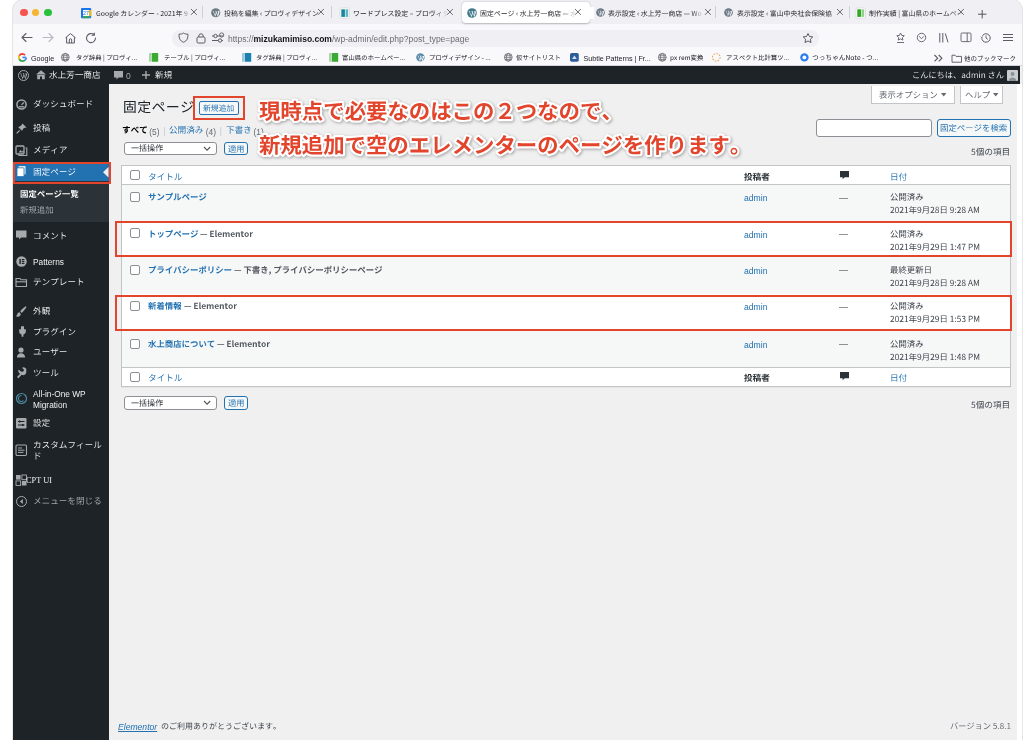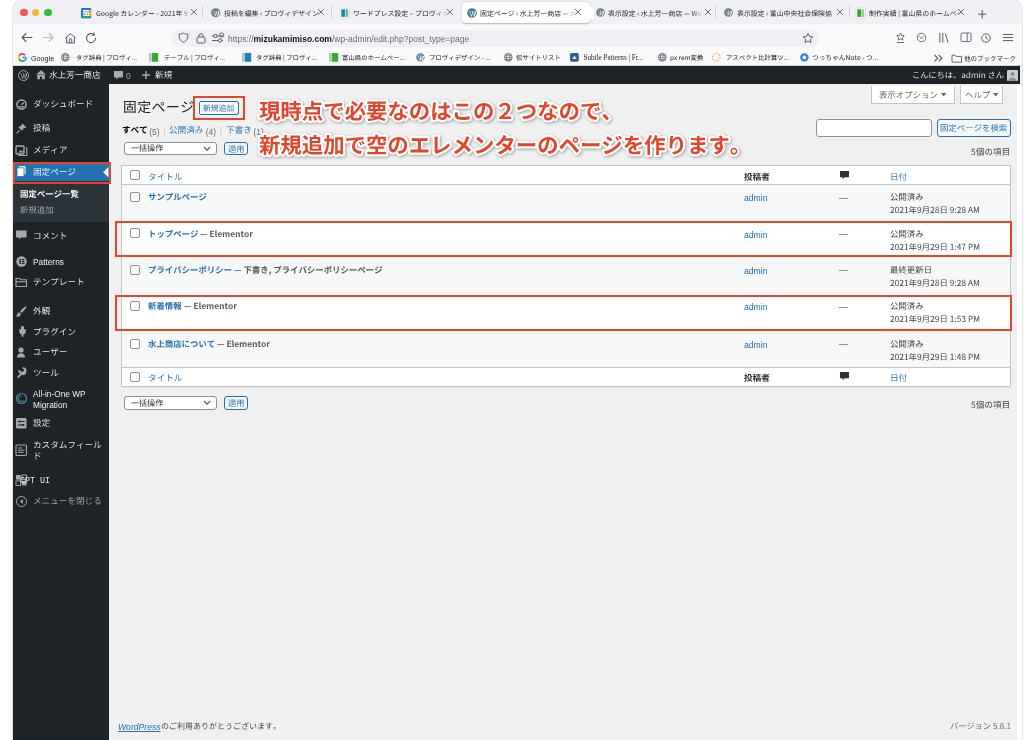--- a/index.html
+++ b/index.html
@@ -231,21 +231,21 @@
     <ellipse cx="4.3" cy="4.3" rx="1.9" ry="3.9" fill="none" stroke="#6f6f78" stroke-width=".85"></ellipse>
     <path d="M.4 4.3h7.8M.9 2.2h6.8M.9 6.4h6.8" stroke="#6f6f78" stroke-width=".85" fill="none"></path>
   </svg>
 <svg class="v" style="left:516.4px;top:60.3px">
     <path d="M2.6 -5V-3.1C2.6 -2.1 2.5 -0.7 1.8 0.2C1.9 0.3 2.1 0.4 2.2 0.5C2.9 -0.4 3 -1.8 3 -2.9H3.1C3.3 -2.1 3.7 -1.4 4.2 -0.8C3.8 -0.4 3.3 -0.1 2.8 0.1C2.9 0.2 3 0.4 3.1 0.5C3.6 0.3 4.1 -0 4.5 -0.4C4.9 -0 5.4 0.3 5.9 0.5C6 0.4 6.1 0.2 6.2 0.1C5.7 -0.1 5.2 -0.4 4.8 -0.8C5.3 -1.4 5.7 -2.2 5.9 -3.2L5.6 -3.4L5.6 -3.3H3V-4.6H6V-5ZM3.6 -2.9H5.4C5.2 -2.2 4.9 -1.6 4.5 -1.1C4.1 -1.6 3.8 -2.2 3.6 -2.9ZM1.8 -5.4C1.4 -4.4 0.8 -3.4 0.1 -2.8C0.2 -2.7 0.4 -2.5 0.4 -2.4C0.6 -2.6 0.9 -2.9 1.1 -3.2V0.5H1.6V-3.9C1.8 -4.3 2 -4.8 2.2 -5.2Z M6.8 -3.7V-3.1C6.9 -3.1 7.2 -3.2 7.5 -3.2H8.2V-2.1C8.2 -1.9 8.1 -1.6 8.1 -1.5H8.7C8.7 -1.6 8.7 -1.9 8.7 -2.1V-3.2H10.5V-2.9C10.5 -1.1 9.9 -0.6 8.7 -0.1L9.2 0.3C10.6 -0.4 11 -1.2 11 -2.9V-3.2H11.7C12 -3.2 12.2 -3.2 12.3 -3.1V-3.7C12.2 -3.7 12 -3.7 11.7 -3.7H11V-4.5C11 -4.7 11 -4.9 11 -5H10.5C10.5 -4.9 10.5 -4.7 10.5 -4.5V-3.7H8.7V-4.5C8.7 -4.7 8.7 -4.9 8.7 -4.9H8.1C8.2 -4.8 8.2 -4.6 8.2 -4.5V-3.7H7.5C7.2 -3.7 6.9 -3.7 6.8 -3.7Z M13.4 -2.3 13.6 -1.8C14.5 -2.1 15.4 -2.5 16 -2.9V-0.5C16 -0.2 16 0.1 16 0.2H16.6C16.6 0.1 16.6 -0.2 16.6 -0.5V-3.2C17.2 -3.6 17.8 -4.1 18.3 -4.6L17.9 -5C17.5 -4.5 16.8 -3.9 16.1 -3.5C15.4 -3.1 14.5 -2.6 13.4 -2.3Z M21.4 -0.6C21.4 -0.3 21.3 -0 21.3 0.2H21.9C21.9 -0 21.9 -0.4 21.9 -0.6L21.9 -2.7C22.6 -2.5 23.7 -2 24.4 -1.6L24.6 -2.2C23.9 -2.5 22.7 -3 21.9 -3.2V-4.3C21.9 -4.5 21.9 -4.8 21.9 -5H21.3C21.3 -4.8 21.4 -4.5 21.4 -4.3C21.4 -3.8 21.4 -0.9 21.4 -0.6Z M30.6 -4.9H30C30 -4.7 30 -4.5 30 -4.3C30 -4.1 30 -3.5 30 -3.3C30 -2.1 29.9 -1.6 29.5 -1C29.1 -0.6 28.5 -0.3 27.9 -0.2L28.4 0.3C28.8 0.1 29.5 -0.2 29.9 -0.7C30.3 -1.2 30.5 -1.7 30.5 -3.3C30.5 -3.5 30.5 -4 30.5 -4.3C30.5 -4.5 30.6 -4.7 30.6 -4.9ZM27.6 -4.8H27C27 -4.7 27 -4.5 27 -4.3C27 -4.2 27 -2.5 27 -2.2C27 -2 27 -1.8 27 -1.7H27.6C27.6 -1.8 27.6 -2 27.6 -2.2C27.6 -2.5 27.6 -4.2 27.6 -4.3C27.6 -4.5 27.6 -4.7 27.6 -4.8Z M37.1 -4.3 36.8 -4.5C36.7 -4.5 36.5 -4.5 36.3 -4.5C36.1 -4.5 34.1 -4.5 33.8 -4.5C33.7 -4.5 33.3 -4.5 33.2 -4.5V-3.9C33.3 -3.9 33.6 -4 33.8 -4C34.1 -4 36.1 -4 36.3 -4C36.2 -3.4 35.7 -2.7 35.3 -2.2C34.6 -1.5 33.7 -0.7 32.6 -0.3L33 0.1C34 -0.3 34.9 -1 35.5 -1.7C36.2 -1.1 36.9 -0.4 37.3 0.2L37.8 -0.2C37.3 -0.7 36.6 -1.5 35.9 -2.1C36.3 -2.7 36.7 -3.4 37 -4C37 -4.1 37.1 -4.2 37.1 -4.3Z M40.6 -0.6C40.6 -0.3 40.5 -0 40.5 0.2H41.1C41.1 -0 41.1 -0.4 41.1 -0.6L41.1 -2.7C41.8 -2.5 42.9 -2 43.6 -1.6L43.8 -2.2C43.1 -2.5 41.9 -3 41.1 -3.2V-4.3C41.1 -4.5 41.1 -4.8 41.1 -5H40.5C40.5 -4.8 40.6 -4.5 40.6 -4.3C40.6 -3.8 40.6 -0.9 40.6 -0.6Z" fill="#1f1e24"></path>
   </svg>
 <svg class="v" style="left:569.7px;top:53.3px">
     <rect width="8.8" height="8.8" rx="1.7" fill="#2b5d9b"></rect>
     <path d="M2 5.9L4.4 2.5 6.8 5.9z" fill="#cfe0f3"></path>
   </svg>
-<div class="abs" style="left:583.4px;top:54.3px;font-size:7.2px;color:#1f1e24;font-family:Liberation Serif, serif">Subtle Patterns | Fr...</div>
+<div class="abs" style="left:583.4px;top:54.3px;font-size:7.2px;color:#1f1e24;font-family:Liberation Sans, sans-serif">Subtle Patterns | Fr...</div>
 <svg class="v" style="left:658.0px;top:53.3px">
     <circle cx="4.3" cy="4.3" r="3.9" fill="none" stroke="#6f6f78" stroke-width=".85"></circle>
     <ellipse cx="4.3" cy="4.3" rx="1.9" ry="3.9" fill="none" stroke="#6f6f78" stroke-width=".85"></ellipse>
     <path d="M.4 4.3h7.8M.9 2.2h6.8M.9 6.4h6.8" stroke="#6f6f78" stroke-width=".85" fill="none"></path>
   </svg>
 <svg class="v" style="left:669.7px;top:60.3px">
     <path d="M0.6 1.5H1.2V0.3L1.2 -0.3C1.5 -0.1 1.8 0.1 2.1 0.1C2.9 0.1 3.6 -0.6 3.6 -1.8C3.6 -2.9 3.1 -3.6 2.2 -3.6C1.8 -3.6 1.5 -3.3 1.1 -3.1H1.1L1.1 -3.5H0.6ZM2 -0.4C1.8 -0.4 1.5 -0.5 1.2 -0.8V-2.6C1.5 -2.9 1.8 -3.1 2.1 -3.1C2.8 -3.1 3 -2.6 3 -1.8C3 -0.9 2.6 -0.4 2 -0.4Z M4.1 0H4.7L5.1 -0.8C5.3 -1 5.4 -1.2 5.5 -1.4H5.5C5.7 -1.2 5.8 -1 5.9 -0.8L6.4 0H7.1L5.9 -1.8L7 -3.5H6.4L5.9 -2.7C5.8 -2.5 5.7 -2.3 5.6 -2.1H5.6C5.5 -2.3 5.4 -2.5 5.3 -2.7L4.8 -3.5H4.2L5.2 -1.8Z M9.2 0H9.8V-2.2C10 -2.8 10.3 -3 10.6 -3C10.8 -3 10.9 -3 11 -3L11.1 -3.5C11 -3.5 10.9 -3.6 10.7 -3.6C10.3 -3.6 10 -3.3 9.7 -2.8H9.7L9.7 -3.5H9.2Z M13.1 0.1C13.5 0.1 13.9 -0.1 14.2 -0.3L14 -0.7C13.7 -0.5 13.5 -0.4 13.1 -0.4C12.5 -0.4 12 -0.9 12 -1.6H14.3C14.3 -1.7 14.3 -1.8 14.3 -1.9C14.3 -2.9 13.8 -3.6 13 -3.6C12.2 -3.6 11.4 -2.9 11.4 -1.7C11.4 -0.6 12.1 0.1 13.1 0.1ZM12 -2C12 -2.7 12.5 -3.1 13 -3.1C13.5 -3.1 13.8 -2.7 13.8 -2Z M15.2 0H15.8V-2.5C16.1 -2.9 16.4 -3.1 16.7 -3.1C17.1 -3.1 17.3 -2.8 17.3 -2.1V0H17.9V-2.5C18.2 -2.9 18.5 -3.1 18.8 -3.1C19.2 -3.1 19.4 -2.8 19.4 -2.1V0H20V-2.2C20 -3.1 19.7 -3.6 19 -3.6C18.5 -3.6 18.2 -3.3 17.8 -2.9C17.7 -3.3 17.4 -3.6 16.8 -3.6C16.4 -3.6 16.1 -3.3 15.8 -3H15.7L15.7 -3.5H15.2Z M25.2 -3.8C25.6 -3.4 26.1 -2.8 26.3 -2.5L26.7 -2.7C26.4 -3.1 25.9 -3.6 25.5 -4ZM21.9 -4C21.7 -3.6 21.3 -3.1 20.8 -2.8C20.9 -2.8 21.1 -2.6 21.2 -2.5C21.6 -2.8 22.1 -3.3 22.4 -3.8ZM23.5 -5.4V-4.7H20.9V-4.3H23V-4.3C23 -3.7 22.9 -3 22 -2.5C22.1 -2.4 22.3 -2.2 22.4 -2.1C23.4 -2.7 23.5 -3.6 23.5 -4.2V-4.3H24.4V-2.9C24.4 -2.8 24.3 -2.8 24.2 -2.8C24.2 -2.8 23.9 -2.8 23.6 -2.8C23.6 -2.7 23.7 -2.5 23.7 -2.4C24.1 -2.4 24.4 -2.4 24.6 -2.4C24.8 -2.5 24.8 -2.6 24.8 -2.9V-4.3H26.6V-4.7H24V-5.4ZM23 -2.5C22.7 -2 22 -1.4 21 -1C21.1 -1 21.2 -0.8 21.3 -0.7C21.7 -0.9 22.1 -1.1 22.4 -1.3C22.7 -1 23 -0.7 23.3 -0.5C22.6 -0.2 21.7 0 20.8 0.1C20.9 0.2 21 0.4 21.1 0.5C22 0.4 23 0.2 23.8 -0.2C24.5 0.2 25.4 0.4 26.4 0.5C26.5 0.4 26.6 0.2 26.7 0.1C25.8 0 24.9 -0.2 24.3 -0.5C24.8 -0.8 25.3 -1.2 25.6 -1.8L25.3 -2L25.2 -2H23.2C23.4 -2.1 23.5 -2.3 23.6 -2.4ZM22.8 -1.6 22.8 -1.6H24.9C24.6 -1.2 24.2 -0.9 23.8 -0.7C23.4 -0.9 23 -1.2 22.8 -1.6Z M29.9 -3.9H29.8C30 -4.1 30.2 -4.3 30.3 -4.5H31.4C31.3 -4.3 31.1 -4.1 31 -3.9ZM28 -5.4V-4.1H27.2V-3.6H28V-2.3L27.1 -2.1L27.2 -1.6L28 -1.8V-0C28 0 28 0.1 27.9 0.1C27.8 0.1 27.6 0.1 27.3 0.1C27.4 0.2 27.4 0.4 27.4 0.5C27.8 0.5 28.1 0.5 28.2 0.4C28.4 0.4 28.5 0.2 28.5 -0V-2L29.2 -2.2L29.1 -2.7L28.5 -2.5V-3.6H29.1C29.2 -3.6 29.3 -3.5 29.3 -3.4L29.4 -3.5V-1.8H29.9V-2.5C29.9 -2.4 30 -2.3 30.1 -2.2C30.6 -2.5 30.8 -2.9 30.8 -3.5H31.3V-2.9C31.3 -2.5 31.4 -2.4 31.8 -2.4C31.8 -2.4 32.2 -2.4 32.3 -2.4H32.4V-1.8H32.8V-3.9H31.5C31.7 -4.1 31.8 -4.4 32 -4.7L31.7 -4.9L31.6 -4.9H30.5C30.6 -5 30.6 -5.2 30.7 -5.3L30.2 -5.4C30.1 -4.9 29.7 -4.3 29.2 -3.9V-4.1H28.5V-5.4ZM29.9 -2.5V-3.5H30.5C30.4 -3 30.3 -2.7 29.9 -2.5ZM31.7 -3.5H32.4V-2.8C32.4 -2.8 32.3 -2.8 32.2 -2.8C32.2 -2.8 31.9 -2.8 31.8 -2.8C31.7 -2.8 31.7 -2.8 31.7 -2.9ZM30.8 -2.1C30.8 -1.9 30.8 -1.7 30.8 -1.5H29.1V-1.1H30.7C30.5 -0.5 30 -0.1 28.9 0.2C29 0.2 29.1 0.4 29.1 0.5C30.2 0.3 30.8 -0.2 31.1 -0.9C31.4 -0.2 32 0.3 32.8 0.5C32.9 0.4 33 0.2 33.1 0.1C32.3 -0.1 31.7 -0.5 31.4 -1.1H33V-1.5H31.2C31.3 -1.7 31.3 -1.9 31.3 -2.1Z" fill="#1f1e24"></path>
   </svg>
 <svg class="v" style="left:711.8px;top:53.3px">
     <circle cx="4.3" cy="4.3" r="3.8" fill="none" stroke="#eba75f" stroke-width="1.2" stroke-dasharray="1.6 1.3"></circle>
@@ -405,21 +405,21 @@
   </svg>
 <svg class="v" style="left:33.0px;top:459.1px">
     <path d="M5.6 -6.2 5.2 -6C5.5 -5.6 5.7 -5.1 5.9 -4.7L6.4 -4.9C6.2 -5.3 5.9 -5.9 5.6 -6.2ZM6.7 -6.6 6.2 -6.4C6.5 -6 6.8 -5.6 7 -5.1L7.5 -5.3C7.3 -5.7 6.9 -6.3 6.7 -6.6ZM2.6 -0.6C2.6 -0.3 2.6 0.1 2.6 0.4H3.4C3.4 0.1 3.3 -0.4 3.3 -0.6V-3.5C4.3 -3.2 5.8 -2.6 6.7 -2.1L7 -2.8C6.1 -3.3 4.5 -3.9 3.3 -4.2V-5.7C3.3 -5.9 3.4 -6.3 3.4 -6.5H2.6C2.6 -6.3 2.6 -5.9 2.6 -5.7C2.6 -4.9 2.6 -1.1 2.6 -0.6Z" fill="#f0f0f1"></path>
   </svg>
 <svg class="v" style="left:15.5px;top:474.5px">
     <rect x="0" y="0" width="4.6" height="4.6" fill="#a7aaad"></rect>
     <rect x="5.9" y="0" width="4.6" height="4.6" fill="none" stroke="#a7aaad" stroke-width=".9"></rect>
     <rect x="0" y="5.9" width="4.6" height="4.6" fill="none" stroke="#a7aaad" stroke-width=".9"></rect>
     <rect x="5.9" y="5.9" width="4.6" height="4.6" fill="#a7aaad"></rect>
   </svg>
-<div class="abs" style="left:20px;top:475.7px;font-size:8.3px;color:#f0f0f1;font-family:Liberation Mono, monospace">CPT UI</div>
+<div class="abs" style="left:26px;top:475.7px;font-size:8.3px;color:#f0f0f1;font-family:Liberation Serif, serif">CPT UI</div>
 <svg class="v" style="left:15.5px;top:495.5px">
     <circle cx="5.5" cy="5.5" r="5" fill="none" stroke="#a7aaad" stroke-width="1"></circle>
     <path d="M6.8 3L4 5.5l2.8 2.5z" fill="#a7aaad"></path>
   </svg>
 <svg class="v" style="left:33.0px;top:504.1px">
     <path d="M2.4 -5.3 2 -4.7C2.8 -4.2 3.8 -3.5 4.4 -3C3.5 -1.9 2.5 -1 1 -0.3L1.6 0.3C3.1 -0.5 4.1 -1.5 4.9 -2.5C5.7 -1.9 6.3 -1.3 7 -0.5L7.5 -1.1C6.9 -1.8 6.2 -2.5 5.4 -3.1C6 -3.9 6.4 -4.9 6.7 -5.6C6.8 -5.8 6.9 -6.1 7 -6.3L6.2 -6.5C6.1 -6.3 6.1 -6.1 6 -5.9C5.7 -5.2 5.4 -4.4 4.8 -3.6C4.2 -4.1 3.2 -4.8 2.4 -5.3Z M10.1 -5.6V-4.8C10.4 -4.8 10.7 -4.9 11 -4.9C11.4 -4.9 14.2 -4.9 14.7 -4.9C14.9 -4.9 15.3 -4.8 15.5 -4.8V-5.6C15.3 -5.6 15 -5.6 14.7 -5.6C14.2 -5.6 11.5 -5.6 11 -5.6C10.7 -5.6 10.4 -5.6 10.1 -5.6ZM9.4 -1.3V-0.5C9.7 -0.5 10 -0.6 10.3 -0.6C10.8 -0.6 14.9 -0.6 15.4 -0.6C15.7 -0.6 16 -0.5 16.2 -0.5V-1.3C16 -1.3 15.7 -1.3 15.4 -1.3C14.9 -1.3 10.8 -1.3 10.3 -1.3C10 -1.3 9.7 -1.3 9.4 -1.3Z M18.5 -0.8V-0.1C18.7 -0.1 18.9 -0.1 19.2 -0.1C19.6 -0.1 23.4 -0.1 23.9 -0.1C24.1 -0.1 24.4 -0.1 24.6 -0.1V-0.8C24.4 -0.8 24.1 -0.7 23.9 -0.7H23C23.2 -1.5 23.4 -3.2 23.5 -3.8C23.5 -3.9 23.5 -4 23.5 -4.1L23 -4.3C22.9 -4.3 22.7 -4.3 22.6 -4.3C22.1 -4.3 20.3 -4.3 20 -4.3C19.8 -4.3 19.5 -4.3 19.3 -4.3V-3.6C19.5 -3.6 19.7 -3.6 20 -3.6C20.2 -3.6 22.2 -3.6 22.7 -3.6C22.7 -3.1 22.4 -1.5 22.3 -0.7H19.2C18.9 -0.7 18.7 -0.8 18.5 -0.8Z M26.7 -3.7V-2.9C26.9 -2.9 27.4 -2.9 27.9 -2.9C28.5 -2.9 31.9 -2.9 32.6 -2.9C33 -2.9 33.3 -2.9 33.5 -2.9V-3.7C33.3 -3.7 33 -3.7 32.6 -3.7C31.9 -3.7 28.5 -3.7 27.9 -3.7C27.4 -3.7 26.9 -3.7 26.7 -3.7Z M42 -3.8 41.7 -4.4C41.5 -4.3 41.3 -4.2 41 -4.1C40.5 -3.9 40 -3.7 39.4 -3.4C39.3 -3.9 38.8 -4.2 38.3 -4.2C37.9 -4.2 37.4 -4.1 37.1 -3.9C37.4 -4.2 37.7 -4.7 37.9 -5.2C38.8 -5.2 39.9 -5.3 40.7 -5.4L40.7 -6.1C39.9 -5.9 39 -5.8 38.1 -5.8C38.2 -6.2 38.3 -6.5 38.4 -6.8L37.7 -6.9C37.6 -6.5 37.6 -6.2 37.4 -5.8L36.9 -5.8C36.5 -5.8 35.9 -5.8 35.4 -5.9V-5.2C35.9 -5.2 36.5 -5.2 36.8 -5.2H37.2C36.9 -4.5 36.3 -3.6 35.2 -2.5L35.8 -2.1C36.1 -2.5 36.3 -2.8 36.6 -3C37 -3.4 37.5 -3.6 38.1 -3.6C38.5 -3.6 38.8 -3.5 38.8 -3.1C37.8 -2.6 36.8 -1.9 36.8 -0.9C36.8 0.1 37.8 0.4 39 0.4C39.8 0.4 40.7 0.3 41.4 0.2L41.4 -0.5C40.7 -0.3 39.7 -0.2 39.1 -0.2C38.2 -0.2 37.5 -0.4 37.5 -1C37.5 -1.6 38.1 -2 38.9 -2.5C38.9 -2 38.9 -1.5 38.8 -1.1H39.5L39.5 -2.8C40.1 -3.1 40.7 -3.3 41.2 -3.5C41.5 -3.6 41.8 -3.7 42 -3.8Z M47.6 -3.7V-2.9H45.1V-2.4H47.3C46.7 -1.6 45.8 -0.9 44.9 -0.5C45 -0.4 45.2 -0.2 45.3 -0.1C46.1 -0.4 47 -1.1 47.6 -1.9V-0.2C47.6 -0.1 47.5 -0.1 47.4 -0.1C47.3 -0.1 47 -0.1 46.6 -0.1C46.7 0.1 46.8 0.3 46.8 0.5C47.3 0.5 47.7 0.4 47.9 0.4C48.1 0.3 48.2 0.1 48.2 -0.2V-2.4H49.5V-2.9H48.2V-3.7ZM46.3 -5.2V-4.4H44.4V-5.2ZM46.3 -5.6H44.4V-6.4H46.3ZM50.2 -5.2V-4.4H48.3V-5.2ZM50.2 -5.6H48.3V-6.4H50.2ZM50.6 -6.9H47.7V-3.9H50.2V-0.2C50.2 -0 50.2 0 50 0C49.8 0 49.3 0 48.7 0C48.8 0.2 48.9 0.5 48.9 0.7C49.7 0.7 50.2 0.7 50.5 0.6C50.8 0.5 50.9 0.2 50.9 -0.2V-6.9ZM43.8 -6.9V0.7H44.4V-3.9H46.9V-6.9Z M56.8 -5.9 56.3 -5.7C56.6 -5.3 56.9 -4.8 57.1 -4.3L57.6 -4.6C57.4 -5 57 -5.6 56.8 -5.9ZM57.9 -6.4 57.4 -6.1C57.7 -5.8 58 -5.2 58.3 -4.8L58.8 -5C58.5 -5.4 58.1 -6.1 57.9 -6.4ZM54.4 -6.6 53.5 -6.6C53.6 -6.4 53.6 -6.1 53.6 -5.8C53.6 -4.9 53.5 -2.7 53.5 -1.4C53.5 -0 54.4 0.5 55.6 0.5C57.5 0.5 58.6 -0.6 59.2 -1.4L58.7 -2C58.1 -1.1 57.2 -0.2 55.6 -0.2C54.8 -0.2 54.2 -0.5 54.2 -1.5C54.2 -2.8 54.3 -4.8 54.3 -5.8C54.3 -6.1 54.4 -6.4 54.4 -6.6Z M65.2 -0.3C65 -0.2 64.7 -0.2 64.5 -0.2C63.8 -0.2 63.3 -0.5 63.3 -0.9C63.3 -1.2 63.6 -1.5 64 -1.5C64.7 -1.5 65.1 -1 65.2 -0.3ZM62.2 -6.3 62.3 -5.6C62.5 -5.7 62.7 -5.7 62.8 -5.7C63.3 -5.7 65 -5.8 65.5 -5.8C65 -5.4 64 -4.5 63.5 -4.1C63 -3.7 61.9 -2.8 61.2 -2.2L61.7 -1.7C62.7 -2.8 63.5 -3.4 64.9 -3.4C66.1 -3.4 66.9 -2.8 66.9 -1.9C66.9 -1.2 66.5 -0.7 65.8 -0.4C65.7 -1.3 65.1 -2 64 -2C63.2 -2 62.7 -1.4 62.7 -0.9C62.7 -0.1 63.4 0.4 64.6 0.4C66.4 0.4 67.6 -0.5 67.6 -1.9C67.6 -3.1 66.5 -3.9 65.1 -3.9C64.7 -3.9 64.3 -3.9 63.9 -3.7C64.6 -4.3 65.8 -5.3 66.2 -5.6C66.3 -5.8 66.5 -5.9 66.7 -6L66.3 -6.5C66.2 -6.5 66.1 -6.4 65.8 -6.4C65.4 -6.4 63.3 -6.3 62.9 -6.3C62.7 -6.3 62.4 -6.3 62.2 -6.3Z" fill="#a7aaad"></path>
   </svg>
 <svg class="v" style="left:123.0px;top:111.5px">
     <path d="M5 -4.5H8.9V-2.6H5ZM4 -5.4V-1.7H9.9V-5.4H7.4V-6.9H10.8V-7.8H7.4V-9.4H6.4V-7.8H3.1V-6.9H6.4V-5.4ZM1.2 -10.9V1.1H2.3V0.5H11.5V1.1H12.6V-10.9ZM2.3 -0.5V-10H11.5V-0.5Z M17.4 -5.2C17.1 -2.7 16.3 -0.7 14.8 0.5C15 0.6 15.5 1 15.6 1.2C16.5 0.4 17.2 -0.7 17.7 -1.9C19 0.4 21 0.9 23.9 0.9H27.1C27.2 0.6 27.4 0.1 27.5 -0.1C26.8 -0.1 24.5 -0.1 24 -0.1C23.2 -0.1 22.4 -0.2 21.7 -0.3V-3.1H25.8V-4.1H21.7V-6.4H25.3V-7.4H17.2V-6.4H20.6V-0.6C19.5 -1 18.6 -1.8 18.1 -3.2C18.2 -3.8 18.4 -4.4 18.4 -5.1ZM15.4 -10V-7H16.5V-9H25.9V-7H27V-10H21.7V-11.6H20.6V-10Z M38.3 -8.3C38.3 -8.8 38.8 -9.3 39.3 -9.3C39.9 -9.3 40.3 -8.8 40.3 -8.3C40.3 -7.7 39.9 -7.3 39.3 -7.3C38.8 -7.3 38.3 -7.7 38.3 -8.3ZM37.7 -8.3C37.7 -7.4 38.4 -6.6 39.3 -6.6C40.3 -6.6 41 -7.4 41 -8.3C41 -9.2 40.3 -10 39.3 -10C38.4 -10 37.7 -9.2 37.7 -8.3ZM29.3 -3.6 30.4 -2.6C30.6 -2.9 30.9 -3.3 31.2 -3.6C31.8 -4.4 32.9 -5.9 33.6 -6.7C34.1 -7.3 34.3 -7.4 34.9 -6.8C35.4 -6.3 36.7 -4.9 37.5 -4C38.4 -3 39.6 -1.6 40.6 -0.4L41.6 -1.4C40.5 -2.5 39.1 -4 38.2 -5C37.4 -5.9 36.2 -7.1 35.4 -7.9C34.4 -8.8 33.8 -8.6 33 -7.8C32.2 -6.7 31 -5.2 30.3 -4.6C29.9 -4.2 29.7 -3.9 29.3 -3.6Z M44.3 -6V-4.6C44.7 -4.7 45.5 -4.7 46.2 -4.7C47.3 -4.7 52.8 -4.7 53.8 -4.7C54.4 -4.7 55 -4.6 55.3 -4.6V-6C55 -5.9 54.5 -5.9 53.8 -5.9C52.8 -5.9 47.2 -5.9 46.2 -5.9C45.5 -5.9 44.7 -5.9 44.3 -6Z M67.1 -10.3 66.3 -10C66.8 -9.3 67.2 -8.5 67.6 -7.8L68.4 -8.2C68 -8.8 67.4 -9.8 67.1 -10.3ZM68.9 -11 68.1 -10.6C68.6 -10 69.1 -9.2 69.4 -8.5L70.2 -8.8C69.9 -9.5 69.3 -10.5 68.9 -11ZM61.2 -10.5 60.6 -9.6C61.4 -9.1 62.9 -8.1 63.5 -7.6L64.2 -8.6C63.6 -9 62 -10 61.2 -10.5ZM59.1 -0.6 59.8 0.5C61 0.2 62.9 -0.4 64.3 -1.2C66.5 -2.5 68.4 -4.3 69.6 -6.2L69 -7.3C67.9 -5.4 66 -3.5 63.7 -2.2C62.3 -1.4 60.6 -0.9 59.1 -0.6ZM59.1 -7.4 58.5 -6.5C59.3 -6 60.8 -5.1 61.5 -4.6L62.1 -5.5C61.5 -6 59.9 -7 59.1 -7.4Z" fill="#1d2327"></path>
   </svg>
@@ -585,21 +585,21 @@
 <svg class="v" style="left:203.5px;top:401px">
     <path d="M0 0l3.1 3.2L6.2 0" stroke="#50575e" stroke-width="1.1" fill="none"></path>
   </svg>
 <div class="abs" style="left:224px;top:396px;width:24px;height:13.5px;background:#f6f7f7;border:1px solid #2271b1;border-radius:3px"></div>
 <svg class="v" style="left:227.8px;top:406.0px">
     <path d="M0.5 -6.3C1 -5.9 1.5 -5.4 1.8 -5L2.3 -5.3C2 -5.7 1.4 -6.3 0.9 -6.7ZM2 -3.6H0.4V-3.1H1.4V-1C1 -0.6 0.6 -0.3 0.3 -0L0.6 0.6C1 0.2 1.4 -0.1 1.8 -0.5C2.3 0.2 3 0.5 4.1 0.5C5 0.5 6.8 0.5 7.7 0.5C7.7 0.3 7.8 0 7.9 -0.1C6.9 -0.1 5 -0 4.1 -0.1C3.1 -0.1 2.4 -0.4 2 -1ZM3.5 -5.6C3.6 -5.4 3.8 -5.1 3.8 -4.9H2.8V-0.6H3.3V-4.4H4.9V-3.8H3.6V-3.4H4.9V-2.8H4V-1H4.5V-1.3H6.2V-2.8H5.3V-3.4H6.6V-3.8H5.3V-4.4H6.9V-1.2C6.9 -1.1 6.9 -1.1 6.8 -1.1C6.7 -1.1 6.3 -1.1 6 -1.1C6.1 -1 6.1 -0.7 6.2 -0.6C6.7 -0.6 7 -0.6 7.2 -0.7C7.4 -0.8 7.5 -0.9 7.5 -1.2V-4.9H6.3C6.4 -5.1 6.6 -5.4 6.7 -5.6L6.5 -5.7H7.8V-6.2H5.4V-6.9H4.8V-6.2H2.5V-5.7H3.8ZM6.1 -5.7C6 -5.4 5.8 -5.1 5.7 -4.9L5.7 -4.9H4.3L4.4 -4.9C4.4 -5.1 4.2 -5.5 4.1 -5.7ZM4.5 -2.4H5.8V-1.7H4.5Z M9.5 -6.3V-3.3C9.5 -2.2 9.4 -0.7 8.5 0.3C8.6 0.4 8.8 0.6 8.9 0.7C9.6 0 9.8 -0.9 10 -1.9H12V0.6H12.7V-1.9H14.9V-0.2C14.9 -0 14.8 0 14.6 0C14.5 0 13.9 0 13.4 0C13.4 0.2 13.5 0.5 13.6 0.6C14.3 0.6 14.8 0.6 15.1 0.5C15.4 0.4 15.5 0.2 15.5 -0.2V-6.3ZM10.1 -5.7H12V-4.4H10.1ZM14.9 -5.7V-4.4H12.7V-5.7ZM10.1 -3.8H12V-2.4H10C10.1 -2.8 10.1 -3.1 10.1 -3.3ZM14.9 -3.8V-2.4H12.7V-3.8Z" fill="#2271b1"></path>
   </svg>
 <svg class="v" style="left:970.8px;top:407.8px">
     <path d="M2.3 0.1C3.3 0.1 4.3 -0.7 4.3 -2C4.3 -3.4 3.5 -4.1 2.4 -4.1C2 -4.1 1.8 -4 1.5 -3.8L1.6 -5.6H4V-6.3H0.9L0.7 -3.4L1.2 -3.1C1.5 -3.3 1.8 -3.5 2.2 -3.5C3 -3.5 3.5 -2.9 3.5 -2C3.5 -1.1 2.9 -0.5 2.2 -0.5C1.4 -0.5 1 -0.9 0.6 -1.2L0.2 -0.7C0.7 -0.3 1.3 0.1 2.3 0.1Z M9.5 -2.9H11V-1.6H9.5ZM7.7 -6.7V0.7H8.3V0.2H12.1V0.6H12.7V-6.7ZM8.3 -0.4V-6.1H12.1V-0.4ZM9 -3.4V-1.1H11.5V-3.4H10.5V-4.4H11.8V-4.9H10.5V-5.9H10V-4.9H8.7V-4.4H10V-3.4ZM6.8 -7.2C6.4 -5.9 5.7 -4.6 4.9 -3.7C5 -3.6 5.2 -3.2 5.3 -3.1C5.6 -3.4 5.8 -3.8 6.1 -4.2V0.7H6.7V-5.3C7 -5.9 7.2 -6.4 7.4 -7Z M17.5 -5.5C17.4 -4.7 17.2 -3.9 17 -3.2C16.5 -1.7 16.1 -1.2 15.7 -1.2C15.3 -1.2 14.8 -1.7 14.8 -2.7C14.8 -3.9 15.8 -5.3 17.5 -5.5ZM18.2 -5.5C19.6 -5.4 20.5 -4.3 20.5 -3C20.5 -1.5 19.4 -0.7 18.3 -0.5C18.1 -0.4 17.8 -0.4 17.6 -0.4L18 0.3C20 0 21.2 -1.2 21.2 -3C21.2 -4.8 19.9 -6.2 17.9 -6.2C15.8 -6.2 14.1 -4.5 14.1 -2.7C14.1 -1.3 14.9 -0.4 15.7 -0.4C16.5 -0.4 17.1 -1.3 17.7 -3.1C17.9 -3.9 18.1 -4.7 18.2 -5.5Z M26.4 -3.6H29.3V-2.8H26.4ZM26.4 -2.3H29.3V-1.4H26.4ZM26.4 -4.9H29.3V-4.1H26.4ZM26.7 -0.8C26.3 -0.4 25.4 0 24.7 0.2C24.8 0.4 25 0.6 25.1 0.7C25.9 0.4 26.7 0 27.3 -0.4ZM28.2 -0.4C28.8 -0.1 29.5 0.4 29.9 0.7L30.4 0.3C30 -0 29.2 -0.5 28.7 -0.8ZM22.2 -1.6 22.5 -0.9C23.3 -1.2 24.5 -1.7 25.6 -2L25.4 -2.6L24.2 -2.2V-5.6H25.4V-6.2H22.4V-5.6H23.6V-2ZM25.8 -5.4V-0.9H29.9V-5.4H27.9L28.2 -6.3H30.2V-6.8H25.4V-6.3H27.4C27.4 -6 27.3 -5.7 27.2 -5.4Z M32.6 -4H37.1V-2.6H32.6ZM32.6 -4.7V-6.1H37.1V-4.7ZM32.6 -2H37.1V-0.6H32.6ZM31.9 -6.7V0.6H32.6V0.1H37.1V0.6H37.8V-6.7Z" fill="#3c434a"></path>
   </svg>
-<div class="abs" style="left:118px;top:721.5px;font-size:8.6px;color:#3c434a;font-family:'Liberation Sans'"><i><u style="color:#2271b1">WordPress</u></i></div>
+<div class="abs" style="left:118px;top:721.5px;font-size:8.6px;color:#3c434a;font-family:'Liberation Sans'"><i><u style="color:#2271b1">Elementor</u></i></div>
 <svg class="v" style="left:161.0px;top:729.0px">
     <path d="M3.8 -5.1C3.7 -4.4 3.6 -3.6 3.4 -3C3 -1.6 2.5 -1.1 2.2 -1.1C1.8 -1.1 1.3 -1.5 1.3 -2.5C1.3 -3.6 2.3 -4.9 3.8 -5.1ZM4.5 -5.2C5.8 -5 6.6 -4 6.6 -2.8C6.6 -1.4 5.6 -0.7 4.6 -0.4C4.4 -0.4 4.1 -0.4 3.9 -0.3L4.3 0.2C6.2 0 7.3 -1.1 7.3 -2.8C7.3 -4.4 6.1 -5.7 4.2 -5.7C2.2 -5.7 0.7 -4.2 0.7 -2.5C0.7 -1.2 1.4 -0.4 2.1 -0.4C2.9 -0.4 3.5 -1.2 4 -2.8C4.2 -3.6 4.4 -4.4 4.5 -5.2Z M9.7 -5.5V-4.9C10.4 -4.8 11 -4.8 11.9 -4.8C12.6 -4.8 13.5 -4.8 14 -4.9V-5.5C13.4 -5.5 12.6 -5.4 11.8 -5.4C11 -5.4 10.3 -5.5 9.7 -5.5ZM10.1 -2.3 9.4 -2.4C9.3 -2 9.2 -1.7 9.2 -1.3C9.2 -0.2 10.2 0.3 11.8 0.3C13 0.3 14 0.2 14.5 0L14.5 -0.7C13.9 -0.5 12.9 -0.4 11.8 -0.4C10.5 -0.4 9.9 -0.8 9.9 -1.4C9.9 -1.7 10 -2 10.1 -2.3ZM14.2 -6.4 13.8 -6.2C14 -5.9 14.3 -5.4 14.5 -5.1L14.9 -5.3C14.7 -5.6 14.4 -6.1 14.2 -6.4ZM15.1 -6.7 14.7 -6.6C14.9 -6.3 15.2 -5.8 15.4 -5.5L15.8 -5.6C15.6 -5.9 15.3 -6.4 15.1 -6.7Z M20.7 -5.8V-1.4H21.3V-5.8ZM22.7 -6.6V-0.2C22.7 -0 22.6 0 22.5 0C22.3 0 21.8 0.1 21.3 0C21.4 0.2 21.5 0.5 21.5 0.6C22.2 0.6 22.7 0.6 22.9 0.5C23.2 0.4 23.3 0.3 23.3 -0.2V-6.6ZM19.7 -6.7C18.9 -6.3 17.5 -6.1 16.3 -5.9C16.4 -5.8 16.5 -5.6 16.5 -5.4C17 -5.5 17.6 -5.6 18.1 -5.7V-4.3H16.4V-3.8H17.9C17.6 -2.8 16.9 -1.6 16.2 -1C16.3 -0.9 16.5 -0.6 16.5 -0.5C17.1 -1 17.6 -1.9 18.1 -2.8V0.6H18.7V-2.5C19.1 -2.2 19.6 -1.6 19.8 -1.4L20.2 -1.9C19.9 -2.1 19 -2.9 18.7 -3.2V-3.8H20.2V-4.3H18.7V-5.8C19.2 -5.9 19.7 -6.1 20.1 -6.2Z M25.2 -6.2V-3.3C25.2 -2.1 25.1 -0.7 24.3 0.3C24.4 0.4 24.6 0.6 24.7 0.7C25.3 0 25.6 -0.9 25.7 -1.8H27.7V0.6H28.3V-1.8H30.5V-0.2C30.5 -0 30.4 0 30.3 0C30.1 0 29.6 0 29 0C29.1 0.2 29.2 0.4 29.2 0.6C30 0.6 30.5 0.6 30.7 0.5C31 0.4 31.1 0.2 31.1 -0.2V-6.2ZM25.8 -5.6H27.7V-4.3H25.8ZM30.5 -5.6V-4.3H28.3V-5.6ZM25.8 -3.7H27.7V-2.4H25.8C25.8 -2.7 25.8 -3 25.8 -3.3ZM30.5 -3.7V-2.4H28.3V-3.7Z M36.9 -3.5C36.6 -2.6 36.1 -2 35.6 -1.5C35.5 -1.9 35.4 -2.4 35.4 -2.9L35.4 -3.3C35.8 -3.4 36.2 -3.5 36.8 -3.5ZM37.8 -4.4 37.2 -4.6C37.2 -4.4 37.1 -4.2 37.1 -4.1L37.1 -4L36.8 -4C36.4 -4 35.9 -4 35.4 -3.8C35.5 -4.2 35.5 -4.5 35.5 -4.8C36.5 -4.9 37.6 -5 38.4 -5.1L38.4 -5.7C37.6 -5.5 36.6 -5.4 35.6 -5.4L35.7 -6C35.7 -6.1 35.7 -6.2 35.8 -6.3L35.1 -6.4C35.1 -6.3 35.1 -6.1 35.1 -6L35 -5.4L34.5 -5.3C34.1 -5.3 33.4 -5.4 33.2 -5.4L33.2 -4.8C33.5 -4.8 34.1 -4.8 34.5 -4.8L35 -4.8C34.9 -4.4 34.9 -4 34.9 -3.6C33.8 -3.1 32.9 -2.1 32.9 -1C32.9 -0.4 33.3 -0 33.8 -0C34.3 -0 34.7 -0.2 35.2 -0.5L35.3 -0L35.9 -0.2C35.8 -0.4 35.8 -0.6 35.7 -0.8C36.4 -1.4 37 -2.3 37.5 -3.4C38.2 -3.2 38.6 -2.7 38.6 -2.1C38.6 -1 37.7 -0.3 36.3 -0.1L36.6 0.4C38.5 0.1 39.2 -0.9 39.2 -2C39.2 -2.9 38.6 -3.7 37.6 -3.9L37.7 -4C37.7 -4.1 37.8 -4.3 37.8 -4.4ZM34.8 -3V-2.9C34.8 -2.3 34.9 -1.6 35 -1.1C34.6 -0.8 34.2 -0.6 33.9 -0.6C33.6 -0.6 33.5 -0.8 33.5 -1.1C33.5 -1.8 34.1 -2.6 34.8 -3Z M42.7 -6.3 42 -6.3C42 -6.1 42 -5.9 41.9 -5.6C41.8 -5 41.7 -3.8 41.7 -3.1C41.7 -2.5 41.7 -2.1 41.8 -1.8L42.4 -1.8C42.4 -2.2 42.3 -2.5 42.4 -2.8C42.5 -3.9 43.4 -5.3 44.4 -5.3C45.2 -5.3 45.7 -4.4 45.7 -3.2C45.7 -1.1 44.3 -0.4 42.6 -0.2L43 0.4C44.9 0 46.3 -0.9 46.3 -3.2C46.3 -4.8 45.6 -5.9 44.5 -5.9C43.5 -5.9 42.7 -4.9 42.3 -4.1C42.4 -4.6 42.5 -5.7 42.7 -6.3Z M54.1 -5.3 53.6 -5C54.1 -4.4 54.8 -3 55 -2.2L55.6 -2.4C55.3 -3.2 54.6 -4.6 54.1 -5.3ZM54.2 -6.4 53.8 -6.3C54 -6 54.3 -5.5 54.5 -5.2L54.9 -5.4C54.7 -5.7 54.4 -6.2 54.2 -6.4ZM55.1 -6.8 54.7 -6.6C54.9 -6.3 55.2 -5.8 55.4 -5.5L55.8 -5.7C55.6 -6 55.3 -6.5 55.1 -6.8ZM48.5 -4.5 48.6 -3.8C48.8 -3.8 49.1 -3.8 49.3 -3.9L50.3 -4C50 -2.9 49.4 -1.1 48.6 0L49.3 0.3C50.1 -1.1 50.7 -2.9 51 -4C51.3 -4.1 51.6 -4.1 51.8 -4.1C52.3 -4.1 52.7 -4 52.7 -3.2C52.7 -2.4 52.6 -1.3 52.3 -0.8C52.1 -0.4 51.9 -0.4 51.6 -0.4C51.4 -0.4 51 -0.4 50.6 -0.5L50.7 0.1C51 0.2 51.4 0.3 51.7 0.3C52.2 0.3 52.6 0.1 52.8 -0.4C53.2 -1.1 53.3 -2.3 53.3 -3.3C53.3 -4.4 52.7 -4.7 52 -4.7C51.8 -4.7 51.5 -4.6 51.1 -4.6L51.3 -5.7C51.3 -5.9 51.4 -6.1 51.4 -6.2L50.7 -6.3C50.7 -5.7 50.6 -5.1 50.4 -4.5C50 -4.5 49.5 -4.5 49.2 -4.5C49 -4.4 48.8 -4.4 48.5 -4.5Z M58.5 -6.2 57.8 -6C58.2 -5.1 58.6 -4.2 59 -3.5C58.1 -2.9 57.6 -2.2 57.6 -1.4C57.6 -0.2 58.7 0.2 60.2 0.2C61.2 0.2 62.1 0.1 62.7 0V-0.7C62.1 -0.5 61 -0.4 60.2 -0.4C58.9 -0.4 58.3 -0.8 58.3 -1.5C58.3 -2.1 58.7 -2.6 59.5 -3.1C60.2 -3.6 61.4 -4.2 61.9 -4.4C62.1 -4.6 62.3 -4.7 62.5 -4.8L62.2 -5.3C62 -5.2 61.8 -5.1 61.6 -5C61.2 -4.7 60.3 -4.3 59.5 -3.8C59.2 -4.5 58.8 -5.3 58.5 -6.2Z M69.8 -2.7C69.8 -1.2 68.4 -0.5 66.4 -0.2L66.8 0.4C68.9 0.1 70.4 -0.9 70.4 -2.6C70.4 -3.8 69.6 -4.4 68.5 -4.4C67.5 -4.4 66.6 -4.2 66.1 -4C65.8 -4 65.6 -3.9 65.3 -3.9L65.5 -3.2C65.7 -3.2 66 -3.3 66.2 -3.4C66.7 -3.6 67.5 -3.8 68.4 -3.8C69.2 -3.8 69.8 -3.3 69.8 -2.7ZM66.4 -6.3 66.3 -5.7C67.2 -5.5 68.8 -5.3 69.7 -5.3L69.8 -5.9C69 -5.9 67.3 -6.1 66.4 -6.3Z M73.7 -5.5V-4.9C74.4 -4.8 75 -4.8 75.9 -4.8C76.6 -4.8 77.5 -4.8 78 -4.9V-5.5C77.4 -5.5 76.6 -5.4 75.8 -5.4C75 -5.4 74.3 -5.5 73.7 -5.5ZM74.1 -2.3 73.4 -2.4C73.3 -2 73.2 -1.7 73.2 -1.3C73.2 -0.2 74.2 0.3 75.8 0.3C77 0.3 78 0.2 78.5 0L78.5 -0.7C77.9 -0.5 76.9 -0.4 75.8 -0.4C74.5 -0.4 73.9 -0.8 73.9 -1.4C73.9 -1.7 74 -2 74.1 -2.3ZM78.2 -6.4 77.8 -6.2C78 -5.9 78.3 -5.4 78.5 -5.1L78.9 -5.3C78.7 -5.6 78.4 -6.1 78.2 -6.4ZM79.1 -6.7 78.7 -6.6C78.9 -6.3 79.2 -5.8 79.4 -5.5L79.8 -5.6C79.6 -5.9 79.3 -6.4 79.1 -6.7Z M86.2 -6.6 85.8 -6.4C86 -6.1 86.2 -5.6 86.4 -5.3L86.8 -5.5C86.7 -5.8 86.4 -6.3 86.2 -6.6ZM87.1 -6.9 86.6 -6.7C86.9 -6.4 87.1 -6 87.3 -5.6L87.7 -5.8C87.6 -6.1 87.3 -6.6 87.1 -6.9ZM82.4 -2.4 81.8 -2.6C81.6 -2.1 81.4 -1.7 81.4 -1.2C81.4 -0.2 82.4 0.4 83.9 0.4C84.8 0.4 85.4 0.3 86 0.2L86 -0.4C85.4 -0.3 84.7 -0.2 83.9 -0.2C82.7 -0.2 82 -0.6 82 -1.3C82 -1.7 82.2 -2 82.4 -2.4ZM81.2 -5 81.2 -4.4C82.5 -4.2 83.6 -4.2 84.6 -4.3C84.8 -3.7 85.2 -3 85.5 -2.5C85.2 -2.5 84.6 -2.6 84.2 -2.6L84.1 -2.1C84.7 -2.1 85.7 -2 86.1 -1.9L86.4 -2.3C86.3 -2.5 86.2 -2.6 86.1 -2.8C85.8 -3.2 85.4 -3.8 85.2 -4.4C85.7 -4.5 86.3 -4.6 86.8 -4.7L86.7 -5.4C86.2 -5.2 85.5 -5 85 -5C84.8 -5.4 84.6 -5.9 84.6 -6.3L83.9 -6.2C84 -6 84 -5.8 84.1 -5.6L84.3 -4.9C83.5 -4.8 82.4 -4.8 81.2 -5Z M89.8 -5.6 89 -5.6C89.1 -5.4 89.1 -5.1 89.1 -4.9C89.1 -4.4 89.1 -3.4 89.2 -2.8C89.4 -0.7 90.1 0.1 90.9 0.1C91.4 0.1 91.9 -0.4 92.4 -1.8L91.9 -2.3C91.6 -1.5 91.3 -0.7 90.9 -0.7C90.3 -0.7 89.9 -1.6 89.8 -2.9C89.7 -3.6 89.7 -4.3 89.7 -4.8C89.7 -5 89.8 -5.4 89.8 -5.6ZM94 -5.4 93.3 -5.1C94.1 -4.2 94.6 -2.6 94.7 -1.1L95.4 -1.4C95.2 -2.7 94.7 -4.4 94 -5.4Z M100 -1.4 100 -0.9C100 -0.3 99.6 -0.2 99.2 -0.2C98.4 -0.2 98 -0.5 98 -0.8C98 -1.2 98.5 -1.5 99.2 -1.5C99.5 -1.5 99.8 -1.5 100 -1.4ZM97.5 -3.8 97.5 -3.2C98.1 -3.1 98.9 -3.1 99.5 -3.1H99.9L100 -2C99.8 -2 99.5 -2 99.3 -2C98.2 -2 97.5 -1.5 97.5 -0.8C97.5 -0 98.1 0.4 99.2 0.4C100.3 0.4 100.6 -0.2 100.6 -0.8L100.6 -1.2C101.4 -1 102.1 -0.5 102.6 -0L102.9 -0.6C102.5 -1 101.7 -1.6 100.6 -1.9L100.5 -3.1C101.3 -3.1 102 -3.2 102.8 -3.3L102.8 -3.9C102 -3.8 101.3 -3.7 100.5 -3.7V-3.8V-4.8C101.3 -4.8 102.1 -4.9 102.7 -5L102.7 -5.5C102 -5.4 101.2 -5.4 100.5 -5.3L100.5 -5.8C100.5 -6 100.6 -6.2 100.6 -6.4H99.9C99.9 -6.2 99.9 -6 99.9 -5.9V-5.3H99.6C99 -5.3 98 -5.4 97.5 -5.5L97.5 -4.9C98 -4.8 99 -4.8 99.6 -4.8H99.9V-3.8V-3.6H99.5C99 -3.6 98.1 -3.7 97.5 -3.8Z M108.5 -3C108.6 -2.2 108.3 -1.8 107.8 -1.8C107.4 -1.8 107 -2.1 107 -2.6C107 -3.2 107.4 -3.5 107.8 -3.5C108.2 -3.5 108.4 -3.3 108.5 -3ZM104.8 -5.2 104.8 -4.6C105.8 -4.7 107.1 -4.7 108.4 -4.7L108.4 -3.9C108.2 -4 108 -4 107.8 -4C107.1 -4 106.4 -3.4 106.4 -2.6C106.4 -1.8 107.1 -1.3 107.7 -1.3C108 -1.3 108.2 -1.4 108.4 -1.5C108.1 -0.8 107.4 -0.3 106.3 -0.1L106.8 0.4C108.7 -0.1 109.2 -1.3 109.2 -2.4C109.2 -2.8 109.2 -3.2 109 -3.4L109 -4.8H109.1C110.2 -4.8 111 -4.7 111.4 -4.7L111.4 -5.3C111 -5.3 110.1 -5.3 109.1 -5.3H109L109 -5.8C109 -5.9 109 -6.2 109 -6.3H108.3C108.3 -6.3 108.3 -6 108.3 -5.8L108.4 -5.3C107.2 -5.3 105.7 -5.2 104.8 -5.2Z M113.6 -2C112.9 -2 112.3 -1.4 112.3 -0.7C112.3 -0.1 112.9 0.5 113.6 0.5C114.2 0.5 114.8 -0.1 114.8 -0.7C114.8 -1.4 114.2 -2 113.6 -2ZM113.6 0.1C113.1 0.1 112.7 -0.3 112.7 -0.7C112.7 -1.2 113.1 -1.5 113.6 -1.5C114 -1.5 114.4 -1.2 114.4 -0.7C114.4 -0.3 114 0.1 113.6 0.1Z" fill="#3c434a"></path>
   </svg>
 <svg class="v" style="left:950.0px;top:729.0px">
     <path d="M6.3 -6.4 5.8 -6.2C6.1 -5.9 6.3 -5.4 6.5 -5.1L6.9 -5.3C6.8 -5.6 6.5 -6.1 6.3 -6.4ZM7.2 -6.7 6.7 -6.5C7 -6.2 7.2 -5.8 7.4 -5.4L7.9 -5.6C7.7 -5.9 7.4 -6.4 7.2 -6.7ZM1.8 -2.5C1.5 -1.8 1 -0.9 0.5 -0.2L1.2 0.1C1.7 -0.6 2.1 -1.4 2.4 -2.2C2.8 -3 3.1 -4.2 3.2 -4.8C3.2 -4.9 3.3 -5.2 3.3 -5.4L2.6 -5.5C2.5 -4.6 2.1 -3.3 1.8 -2.5ZM5.8 -2.8C6.2 -1.9 6.5 -0.8 6.7 0L7.5 -0.2C7.3 -0.9 6.8 -2.2 6.5 -3C6.1 -3.9 5.6 -5 5.3 -5.6L4.6 -5.4C5 -4.8 5.5 -3.6 5.8 -2.8Z M9 -3.6V-2.7C9.3 -2.8 9.7 -2.8 10.2 -2.8C10.8 -2.8 14.1 -2.8 14.7 -2.8C15 -2.8 15.4 -2.8 15.6 -2.7V-3.6C15.4 -3.5 15.1 -3.5 14.7 -3.5C14.1 -3.5 10.8 -3.5 10.2 -3.5C9.7 -3.5 9.3 -3.5 9 -3.6Z M22.3 -6.1 21.8 -5.9C22.1 -5.6 22.4 -5.1 22.6 -4.6L23 -4.8C22.8 -5.2 22.5 -5.8 22.3 -6.1ZM23.3 -6.5 22.9 -6.3C23.2 -5.9 23.4 -5.5 23.7 -5L24.1 -5.3C23.9 -5.6 23.6 -6.2 23.3 -6.5ZM18.8 -6.2 18.4 -5.7C18.9 -5.4 19.8 -4.8 20.2 -4.5L20.5 -5.1C20.2 -5.3 19.3 -6 18.8 -6.2ZM17.5 -0.4 17.9 0.3C18.7 0.1 19.8 -0.2 20.6 -0.7C21.9 -1.5 23.1 -2.6 23.8 -3.7L23.4 -4.3C22.7 -3.2 21.6 -2.1 20.3 -1.3C19.5 -0.9 18.4 -0.5 17.5 -0.4ZM17.5 -4.4 17.2 -3.8C17.7 -3.6 18.5 -3 19 -2.7L19.3 -3.3C19 -3.5 18 -4.1 17.5 -4.4Z M26.3 -0.5V0.1C26.5 0.1 26.7 0.1 27 0.1H30.3L30.3 0.5H30.9C30.9 0.3 30.9 0.1 30.9 0C30.9 -0.7 30.9 -3.8 30.9 -4.1C30.9 -4.2 30.9 -4.4 30.9 -4.5C30.8 -4.5 30.6 -4.5 30.4 -4.5C29.8 -4.5 27.7 -4.5 27.3 -4.5C27.1 -4.5 26.6 -4.5 26.4 -4.5V-3.9C26.6 -3.9 27.1 -3.9 27.3 -3.9C27.7 -3.9 30 -3.9 30.3 -3.9V-2.5H27.3C27.1 -2.5 26.8 -2.5 26.6 -2.6V-1.9C26.8 -1.9 27.1 -1.9 27.3 -1.9H30.3V-0.5H27C26.7 -0.5 26.5 -0.5 26.3 -0.5Z M34.7 -6 34.2 -5.5C34.8 -5.1 35.8 -4.2 36.2 -3.8L36.8 -4.3C36.3 -4.8 35.2 -5.6 34.7 -6ZM34 -0.5 34.4 0.2C35.8 -0.1 36.8 -0.6 37.6 -1.1C38.9 -1.9 39.8 -3 40.4 -4L40 -4.7C39.5 -3.7 38.5 -2.5 37.2 -1.7C36.5 -1.2 35.4 -0.7 34 -0.5Z M45 0.1C46 0.1 47 -0.6 47 -2C47 -3.3 46.1 -3.9 45.1 -3.9C44.8 -3.9 44.5 -3.8 44.2 -3.6L44.4 -5.4H46.7V-6H43.7L43.5 -3.2L43.9 -3C44.3 -3.2 44.5 -3.3 44.9 -3.3C45.7 -3.3 46.2 -2.8 46.2 -1.9C46.2 -1.1 45.6 -0.5 44.9 -0.5C44.2 -0.5 43.8 -0.8 43.4 -1.2L43.1 -0.7C43.5 -0.3 44 0.1 45 0.1Z M48.5 0.1C48.8 0.1 49.1 -0.1 49.1 -0.5C49.1 -0.8 48.8 -1 48.5 -1C48.2 -1 48 -0.8 48 -0.5C48 -0.1 48.2 0.1 48.5 0.1Z M52 0.1C53.1 0.1 53.8 -0.6 53.8 -1.4C53.8 -2.3 53.4 -2.7 52.8 -3V-3.1C53.2 -3.3 53.6 -3.9 53.6 -4.5C53.6 -5.4 53 -6.1 52 -6.1C51 -6.1 50.3 -5.5 50.3 -4.6C50.3 -3.9 50.7 -3.5 51.1 -3.2V-3.2C50.6 -2.9 50 -2.3 50 -1.5C50 -0.6 50.8 0.1 52 0.1ZM52.4 -3.3C51.7 -3.5 51 -3.9 51 -4.6C51 -5.2 51.4 -5.5 52 -5.5C52.6 -5.5 53 -5.1 53 -4.5C53 -4 52.8 -3.6 52.4 -3.3ZM52 -0.5C51.2 -0.5 50.7 -0.9 50.7 -1.6C50.7 -2.1 51.1 -2.6 51.5 -2.9C52.4 -2.6 53.1 -2.3 53.1 -1.5C53.1 -0.9 52.7 -0.5 52 -0.5Z M55.4 0.1C55.7 0.1 55.9 -0.1 55.9 -0.5C55.9 -0.8 55.7 -1 55.4 -1C55.1 -1 54.8 -0.8 54.8 -0.5C54.8 -0.1 55.1 0.1 55.4 0.1Z M57.2 0H60.5V-0.6H59.3V-6H58.7C58.4 -5.8 58 -5.7 57.5 -5.6V-5.1H58.6V-0.6H57.2Z" fill="#646970"></path>
   </svg>
 <div class="abs" style="left:12.7px;top:161.8px;width:98.8px;height:22.5px;border:2.5px solid #e2452c"></div>
 <div class="abs" style="left:192.5px;top:95.5px;width:52.5px;height:24px;border:2.5px solid #e2452c"></div>
 <div class="abs" style="left:114.5px;top:221px;width:897.5px;height:36.3px;border:2.5px solid #e2452c"></div>
 <div class="abs" style="left:114.5px;top:295px;width:897.5px;height:36.3px;border:2.5px solid #e2452c"></div>

